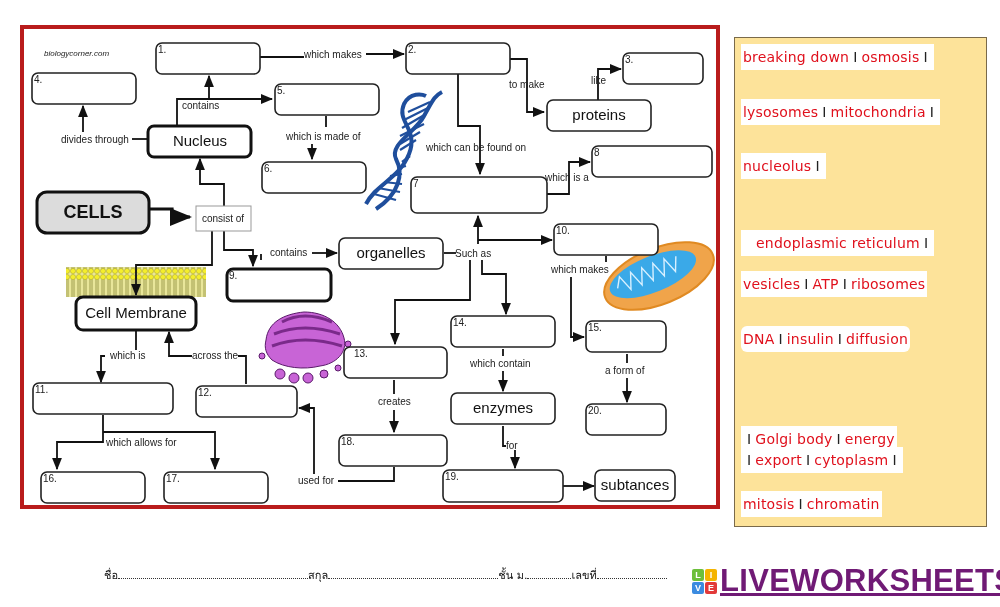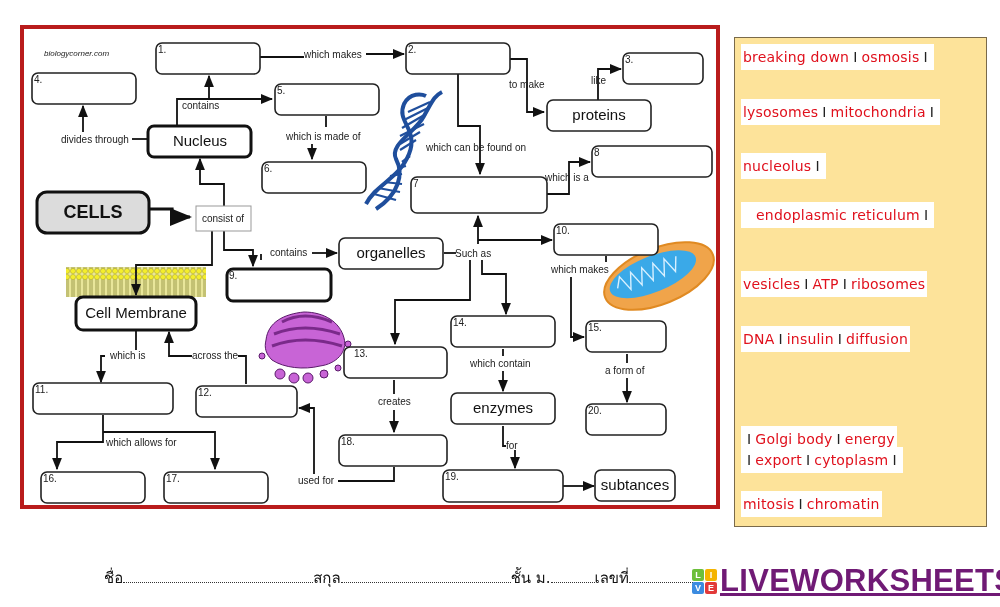--- a/index.html
+++ b/index.html
@@ -14,21 +14,21 @@
   .lbl { font-size:10px; fill:#222; font-family:"Liberation Sans", sans-serif; }
   .big { font-size:15px; fill:#111; font-family:"Liberation Sans", sans-serif; }
   .cells { font-size:18px; font-weight:bold; fill:#111; font-family:"Liberation Sans", sans-serif; }
   .credit { font-size:8px; font-style:italic; fill:#222; font-family:"Liberation Sans", sans-serif; }
 
   #word-bank { position:absolute; left:734px; top:37px; width:253px; height:490px; background:#fde39a; border:1px solid #7a6a4a; box-sizing:border-box; }
   .wb-row { position:absolute; left:6px; background:#fff; color:#e0101c; font-size:14px; line-height:26px; height:26px; padding:0 2px; white-space:nowrap; font-family:"DejaVu Sans", sans-serif; letter-spacing:0.2px; }
   .wb-sep { color:#222; padding:0 4px; }
   .wb-word { cursor:grab; }
 
-  #footer { position:absolute; left:104px; top:566px; width:600px; height:22px; font-size:15px; font-family:"DejaVu Sans", sans-serif; color:#111; white-space:nowrap; }
+  #footer { position:absolute; left:104px; top:566px; width:600px; height:22px; font-size:11px; font-family:"DejaVu Sans", sans-serif; color:#111; white-space:nowrap; }
   .dots { display:inline-block; border-bottom:1.5px dotted #333; height:12px; vertical-align:baseline; }
   #lw-logo { position:absolute; left:692px; top:566px; height:30px; display:flex; align-items:center; }
   .lw-tiles { display:grid; grid-template-columns:12px 12px; grid-template-rows:12px 12px; gap:1px; margin-right:3px; }
   .lw-tile { font-size:9px; font-weight:bold; color:#fff; text-align:center; line-height:12px; border-radius:2px; font-family:"Liberation Sans", sans-serif; }
   .lw-text { font-size:31px; font-weight:bold; color:#701a75; font-family:"Liberation Sans", sans-serif; letter-spacing:0.3px;text-decoration:underline; }
   .blank { cursor:text; }
 </style>
 </head>
 <body>
 
@@ -298,23 +298,23 @@
           <text class="num" x="584" y="410">20.</text>
         </g>
   </g>
 </svg>
 </div>
 
 <div id="word-bank">
     <div class="wb-row" style="top: 6px;"><span class="wb-word">breaking  down</span><span class="wb-sep">I</span><span class="wb-word">osmosis</span><span class="wb-sep">I</span></div>
     <div class="wb-row" style="top: 115px;"><span class="wb-word">nucleolus</span><span class="wb-sep">I</span></div>
     <div class="wb-row" style="top: 61px;"><span class="wb-word">lysosomes</span><span class="wb-sep">I</span><span class="wb-word">mitochondria</span><span class="wb-sep">I</span></div>
-    <div class="wb-row" style="top: 164px; padding-left: 15px;"><span class="wb-word">endoplasmic reticulum</span><span class="wb-sep">I</span></div>
+    <div class="wb-row" style="top: 192px; padding-left: 15px;"><span class="wb-word">endoplasmic reticulum</span><span class="wb-sep">I</span></div>
     <div class="wb-row" style="top: 233px;"><span class="wb-word">vesicles</span><span class="wb-sep">I</span><span class="wb-word">ATP</span><span class="wb-sep">I</span><span class="wb-word">ribosomes</span></div>
-    <div class="wb-row" style="top: 288px;"><span class="wb-word">DNA</span><span class="wb-sep">I</span><span class="wb-word">insulin</span><span class="wb-sep">I</span><span class="wb-word">diffusion</span></div>
+    <div class="wb-row" style="top: 288px; border-radius: 6px;"><span class="wb-word">DNA</span><span class="wb-sep">I</span><span class="wb-word">insulin</span><span class="wb-sep">I</span><span class="wb-word">diffusion</span></div>
     <div class="wb-row" style="top: 340px; margin-top: 48px;"><span class="wb-sep">I</span><span class="wb-word">Golgi body</span><span class="wb-sep">I</span><span class="wb-word">energy</span></div>
     <div class="wb-row" style="top: 409px; text-align: right;"><span class="wb-sep">I</span><span class="wb-word">export</span><span class="wb-sep">I</span><span class="wb-word">cytoplasm</span><span class="wb-sep">I</span></div>
     <div class="wb-row" style="top: 453px;"><span class="wb-word">mitosis</span><span class="wb-sep">I</span><span class="wb-word">chromatin</span></div>
   </div>
 
 <div id="footer">
   <span>ชื่อ</span><span class="dots" style="width:190px"></span><span>สกุล</span><span class="dots" style="width:170px"></span><span>ชั้น ม.</span><span class="dots" style="width:44px"></span><span>เลขที่</span><span class="dots" style="width:70px"></span>
 </div>
 
 <div id="lw-logo">

